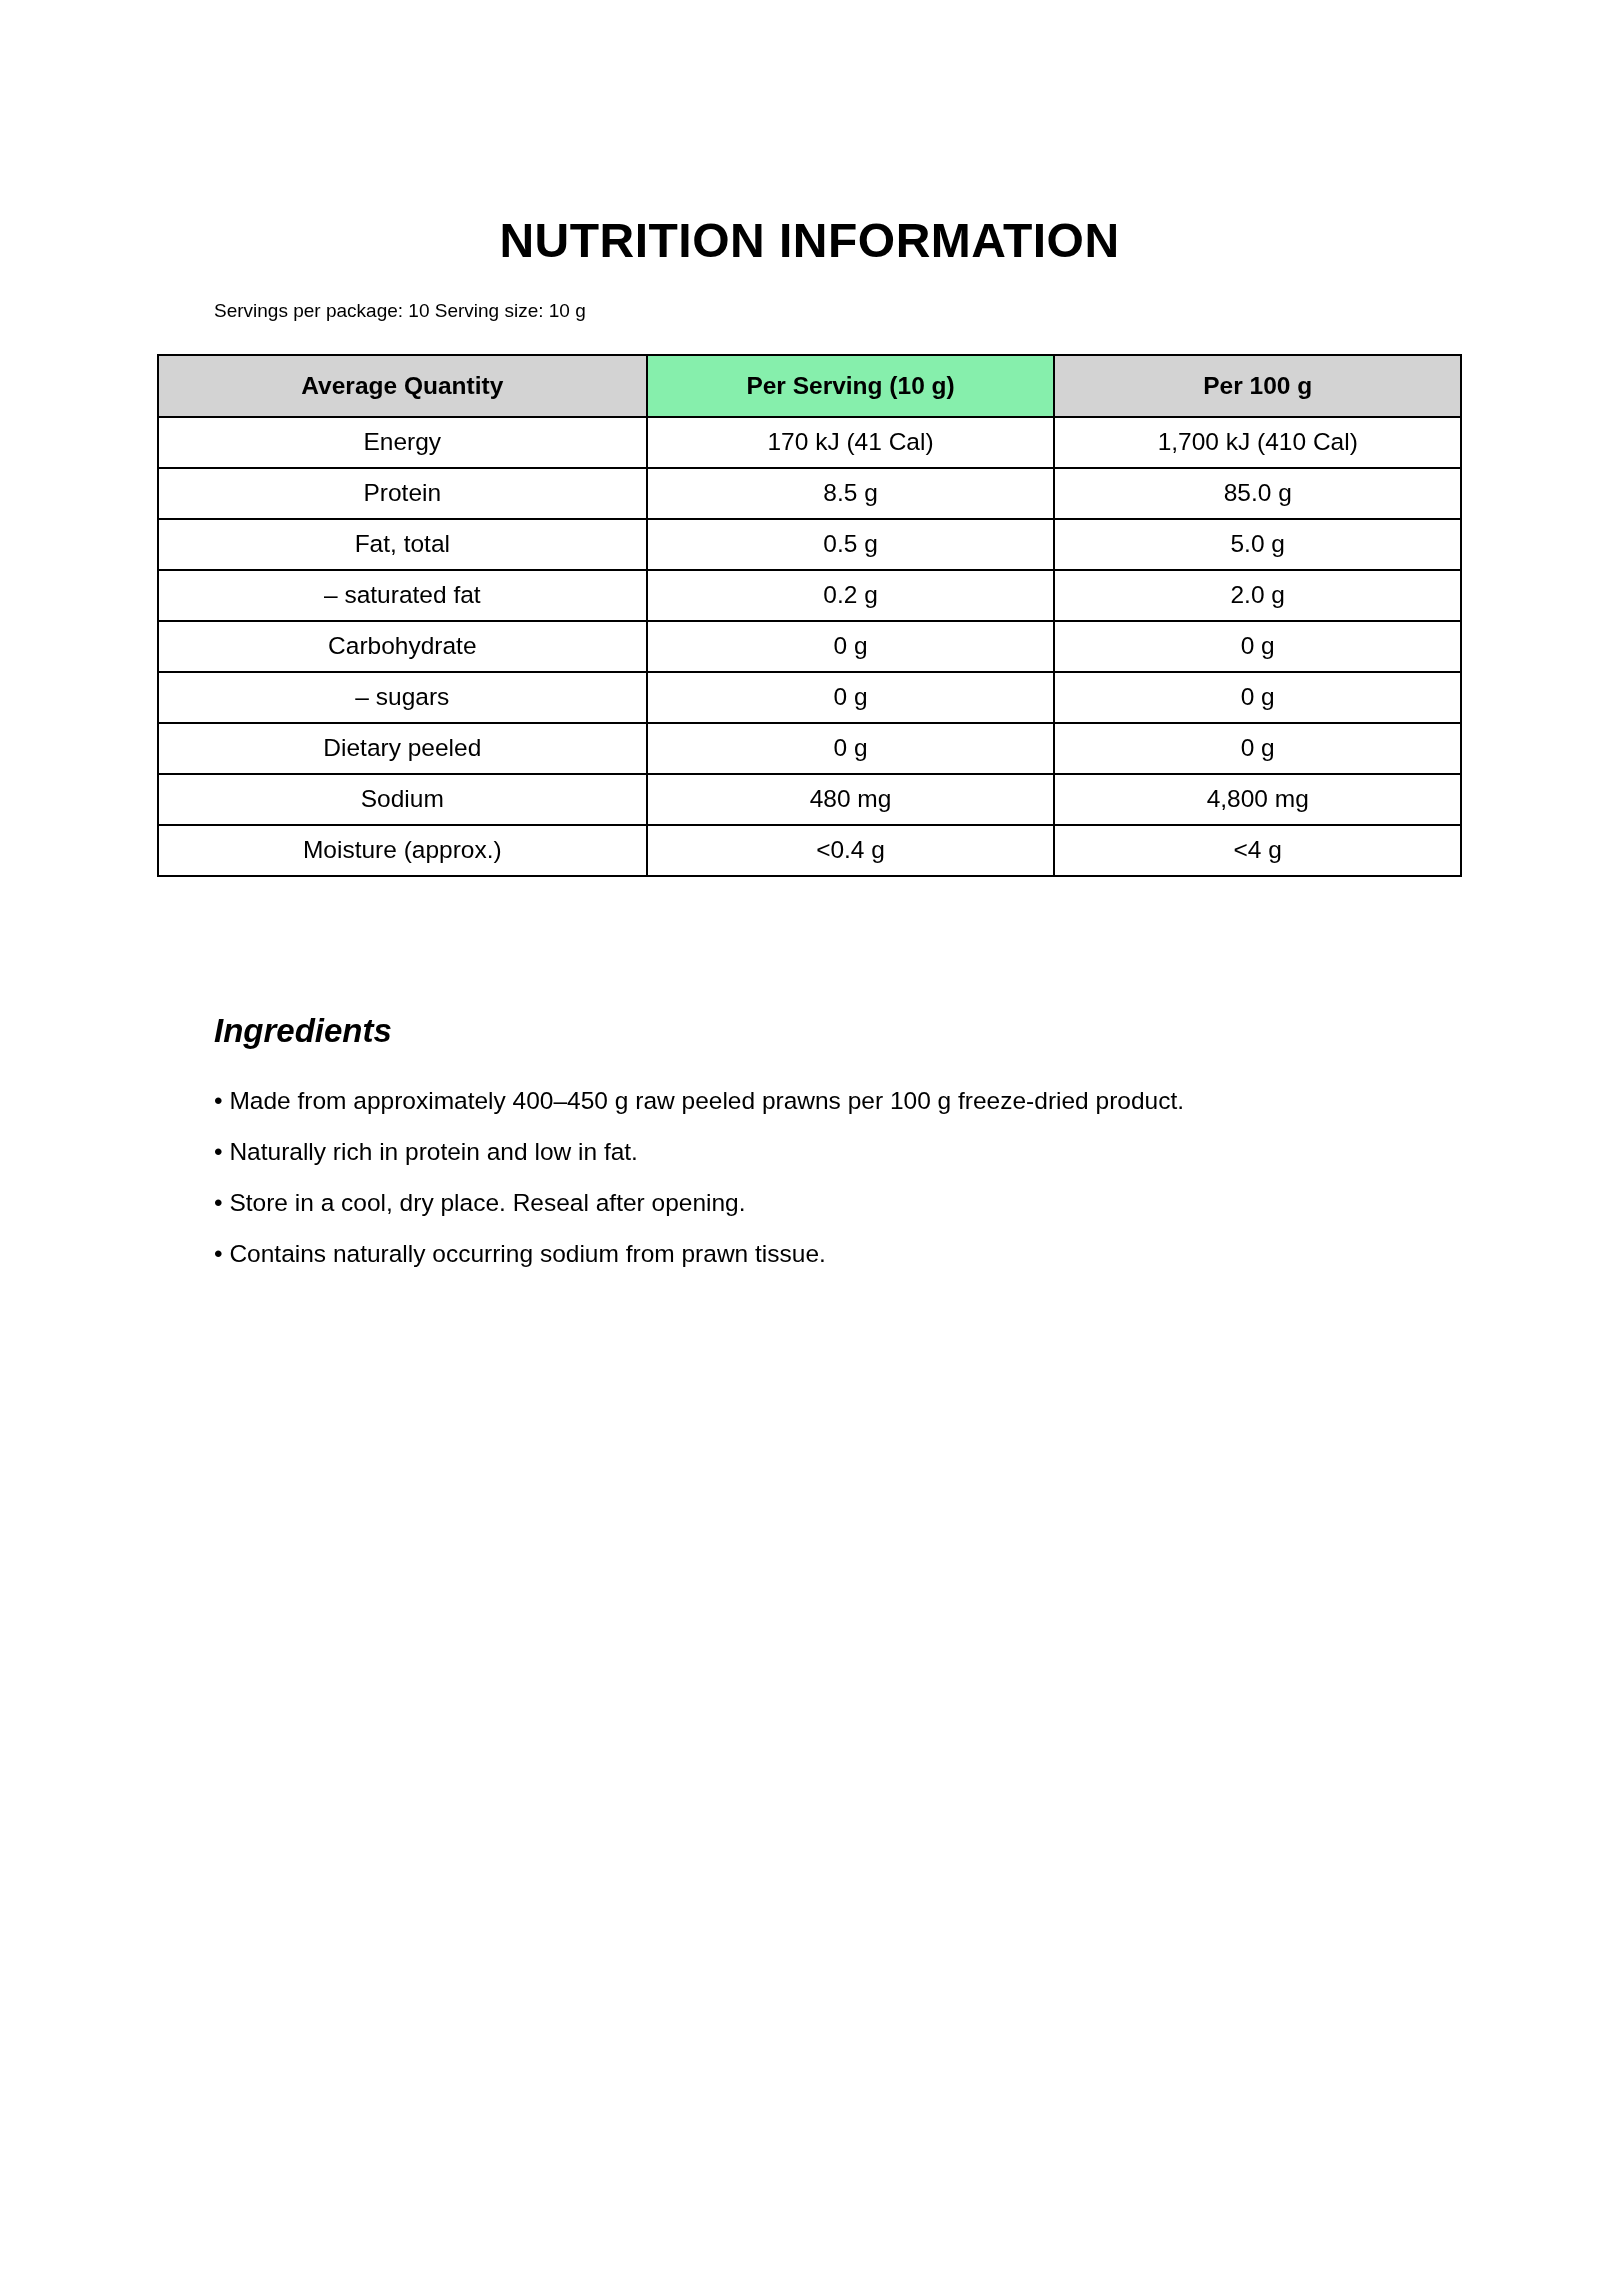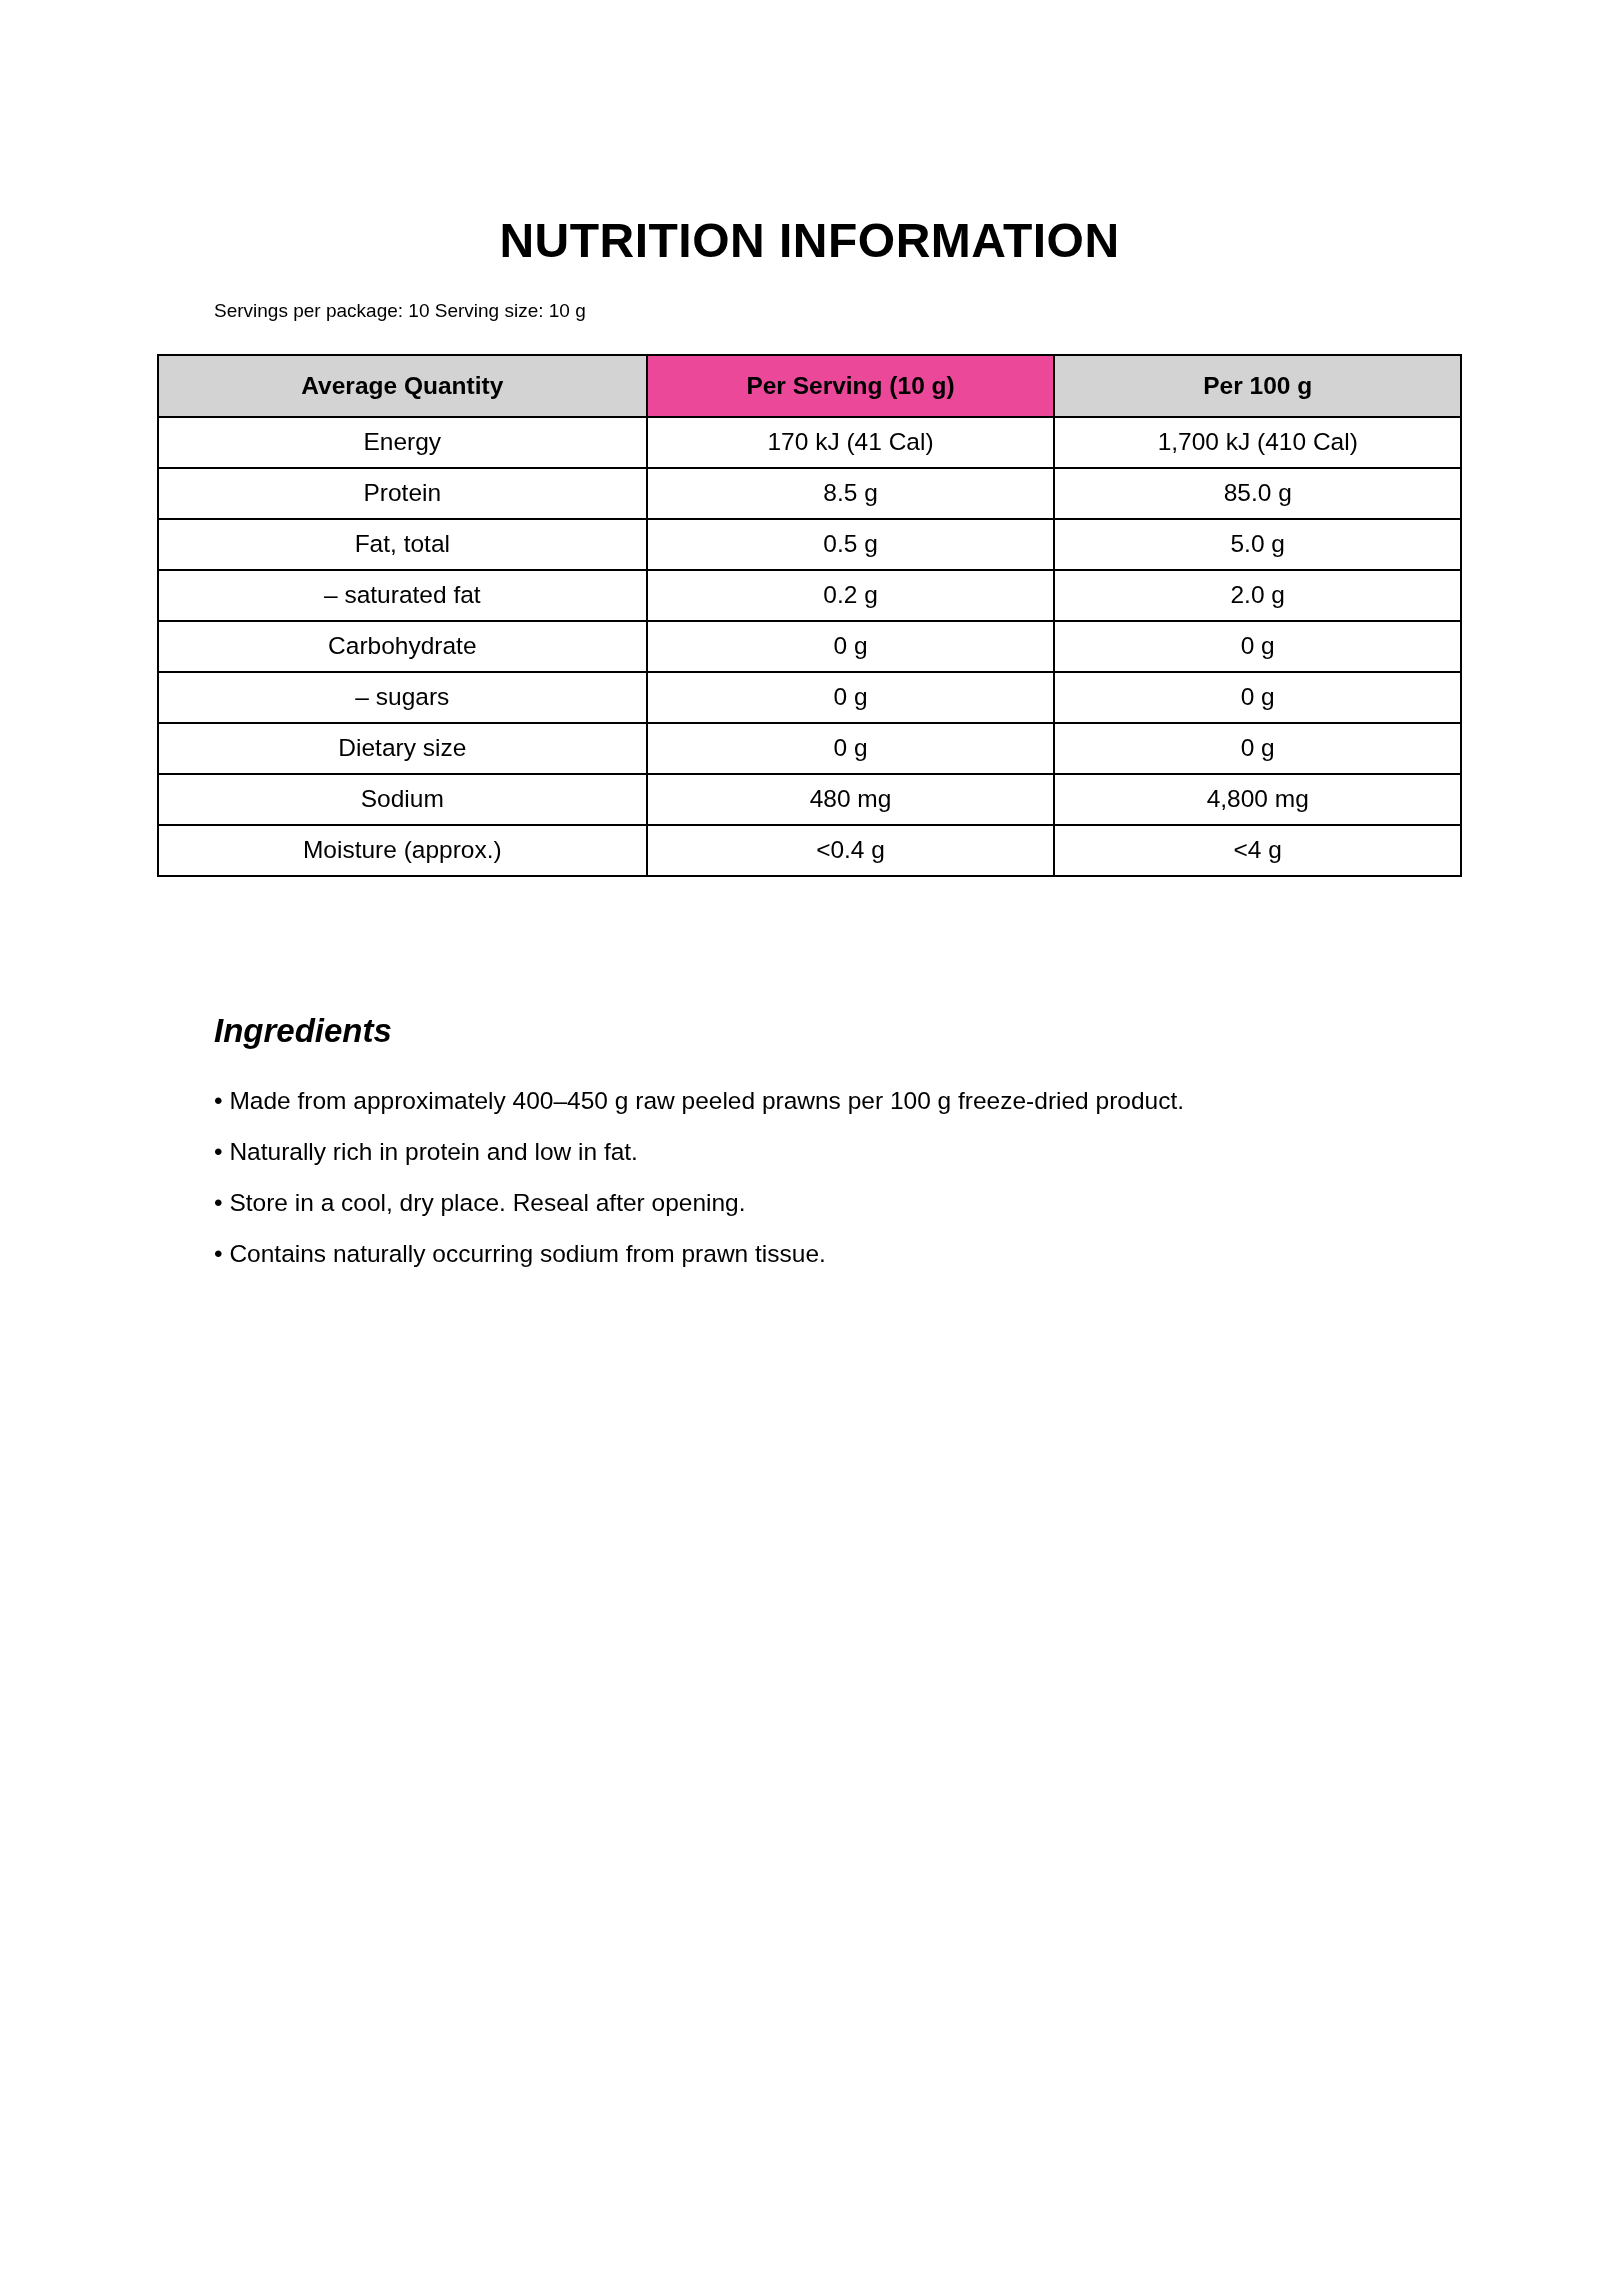--- a/index.html
+++ b/index.html
@@ -92,21 +92,21 @@
 
   <table class="nutrition">
     <colgroup>
       <col class="c1">
       <col class="c2">
       <col class="c3">
     </colgroup>
     <thead>
       <tr>
         <th style="background: rgb(211, 211, 211);">Average Quantity</th>
-        <th style="background: #ec4899;">Per Serving (10 g)</th>
+        <th style="background: #86efac;">Per Serving (10 g)</th>
         <th style="background: rgb(211, 211, 211);">Per 100 g</th>
       </tr>
     </thead>
     <tbody>
 
         <tr>
           <td>Energy</td>
           <td>170 kJ (41 Cal)</td>
           <td>1,700 kJ (410 Cal)</td>
         </tr>
@@ -135,21 +135,21 @@
           <td>0 g</td>
         </tr>
 
         <tr>
           <td>– sugars</td>
           <td>0 g</td>
           <td>0 g</td>
         </tr>
 
         <tr>
-          <td>Dietary size</td>
+          <td>Dietary peeled</td>
           <td>0 g</td>
           <td>0 g</td>
         </tr>
 
         <tr>
           <td>Sodium</td>
           <td>480 mg</td>
           <td>4,800 mg</td>
         </tr>
 

